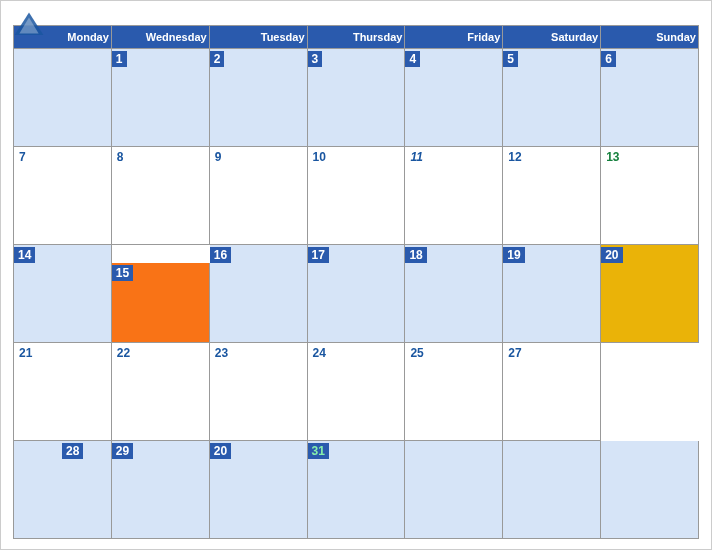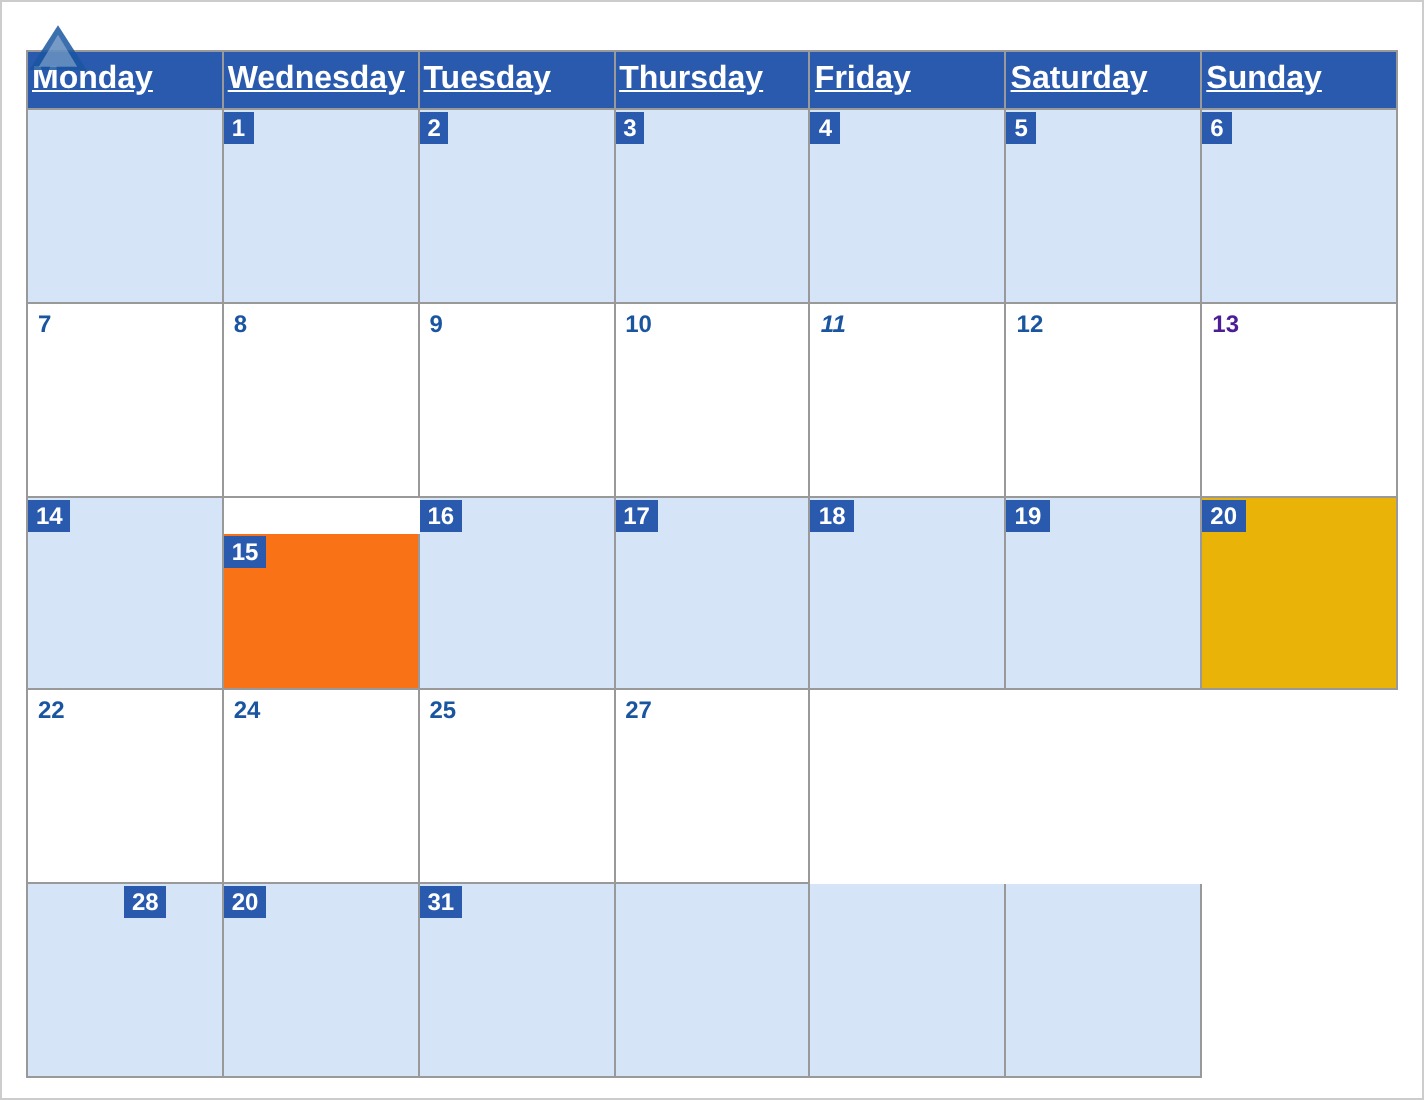--- a/index.html
+++ b/index.html
@@ -97,27 +97,26 @@
     }
 
     .day-headers {
       display: grid;
       grid-template-columns: repeat(7, 1fr);
       background: #2a5aad;
     }
 
     .day-header {
       color: #fff;
-      text-align: left;
-      font-size: 16px;
+      text-align: right;
+      font-size: 11px;
       font-weight: bold;
       padding: 5px 2px;
       border-right: 1px solid #999;
       border-bottom: 1px solid #999;
-      text-decoration: underline;
     }
 
     .calendar-weeks {
       flex: 1;
       display: flex;
       flex-direction: column;
     }
 
     .week-row {
       flex: 1;
@@ -211,49 +210,56 @@
           <div class="day-cell" style="background: rgb(255, 255, 255);">
             <span class="day-number" style="color: rgb(26, 86, 160);">10</span>
           </div>
           <div class="day-cell" style="background: rgb(255, 255, 255); font-style: italic;">
             <span class="day-number" style="color: rgb(26, 86, 160);">11</span>
           </div>
           <div class="day-cell" style="background: rgb(255, 255, 255);">
             <span class="day-number" style="color: rgb(26, 86, 160);">12</span>
           </div>
           <div class="day-cell" style="background: rgb(255, 255, 255);">
-            <span class="day-number" style="color: #4c1d95;">13</span>
+            <span class="day-number" style="color: #15803d;">13</span>
           </div>
         </div>
         <div class="week-row shaded">
           <div class="day-cell" style="background: rgb(214, 228, 247);"><span class="day-number" style="background: rgb(42, 90, 173); color: rgb(255, 255, 255); display: inline-block; padding: 1px 4px; border-radius: 0px;">14</span></div>
           <div class="day-cell" style="background: #f97316; margin-top: 18px;"><span class="day-number" style="background: rgb(42, 90, 173); color: rgb(255, 255, 255); display: inline-block; padding: 1px 4px; border-radius: 0px;">15</span></div>
           <div class="day-cell" style="background: rgb(214, 228, 247);"><span class="day-number" style="background: rgb(42, 90, 173); color: rgb(255, 255, 255); display: inline-block; padding: 1px 4px; border-radius: 0px;">16</span></div>
           <div class="day-cell" style="background: rgb(214, 228, 247);"><span class="day-number" style="background: rgb(42, 90, 173); color: rgb(255, 255, 255); display: inline-block; padding: 1px 4px; border-radius: 0px;">17</span></div>
           <div class="day-cell" style="background: rgb(214, 228, 247);"><span class="day-number" style="background: rgb(42, 90, 173); color: rgb(255, 255, 255); display: inline-block; padding: 1px 4px; border-radius: 0px;">18</span></div>
           <div class="day-cell" style="background: rgb(214, 228, 247);"><span class="day-number" style="background: rgb(42, 90, 173); color: rgb(255, 255, 255); display: inline-block; padding: 1px 4px; border-radius: 0px;">19</span></div>
           <div class="day-cell" style="background: #eab308;"><span class="day-number" style="background: rgb(42, 90, 173); color: rgb(255, 255, 255); display: inline-block; padding: 1px 4px; border-radius: 0px;">20</span></div>
         </div>
         <div class="week-row">
           <div class="day-cell" style="background: rgb(255, 255, 255);">
+            <span class="day-number" style="color: rgb(26, 86, 160);">21</span>
+          </div>
+          <div class="day-cell" style="background: rgb(255, 255, 255);">
             <span class="day-number" style="color: rgb(26, 86, 160);">22</span>
+          </div>
+          <div class="day-cell" style="background: rgb(255, 255, 255);">
+            <span class="day-number" style="color: rgb(26, 86, 160);">23</span>
           </div>
           <div class="day-cell" style="background: rgb(255, 255, 255);">
             <span class="day-number" style="color: rgb(26, 86, 160);">24</span>
           </div>
           <div class="day-cell" style="background: rgb(255, 255, 255);">
             <span class="day-number" style="color: rgb(26, 86, 160);">25</span>
           </div>
           <div class="day-cell" style="background: rgb(255, 255, 255);">
             <span class="day-number" style="color: rgb(26, 86, 160);">27</span>
           </div>
         </div>
         <div class="week-row shaded">
           <div class="day-cell" style="background: rgb(214, 228, 247);"><span class="day-number" style="background: rgb(42, 90, 173); color: rgb(255, 255, 255); display: inline-block; padding: 1px 4px; border-radius: 0px; margin-left: 48px;">28</span></div>
+          <div class="day-cell" style="background: rgb(214, 228, 247);"><span class="day-number" style="background: rgb(42, 90, 173); color: rgb(255, 255, 255); display: inline-block; padding: 1px 4px; border-radius: 0px;">29</span></div>
           <div class="day-cell" style="background: rgb(214, 228, 247);"><span class="day-number" style="background: rgb(42, 90, 173); color: rgb(255, 255, 255); display: inline-block; padding: 1px 4px; border-radius: 0px;">20</span></div>
-          <div class="day-cell" style="background: rgb(214, 228, 247);"><span class="day-number" style="background: rgb(42, 90, 173); color: #ffffff; display: inline-block; padding: 1px 4px; border-radius: 0px;">31</span></div>
+          <div class="day-cell" style="background: rgb(214, 228, 247);"><span class="day-number" style="background: rgb(42, 90, 173); color: #86efac; display: inline-block; padding: 1px 4px; border-radius: 0px;">31</span></div>
           <div class="day-cell empty" style="background: rgb(214, 228, 247);"></div>
           <div class="day-cell empty" style="background: rgb(214, 228, 247);"></div>
           <div class="day-cell empty" style="background: rgb(214, 228, 247);"></div>
         </div>
       </div>
   </div>
 </div>
 
 </body></html>

